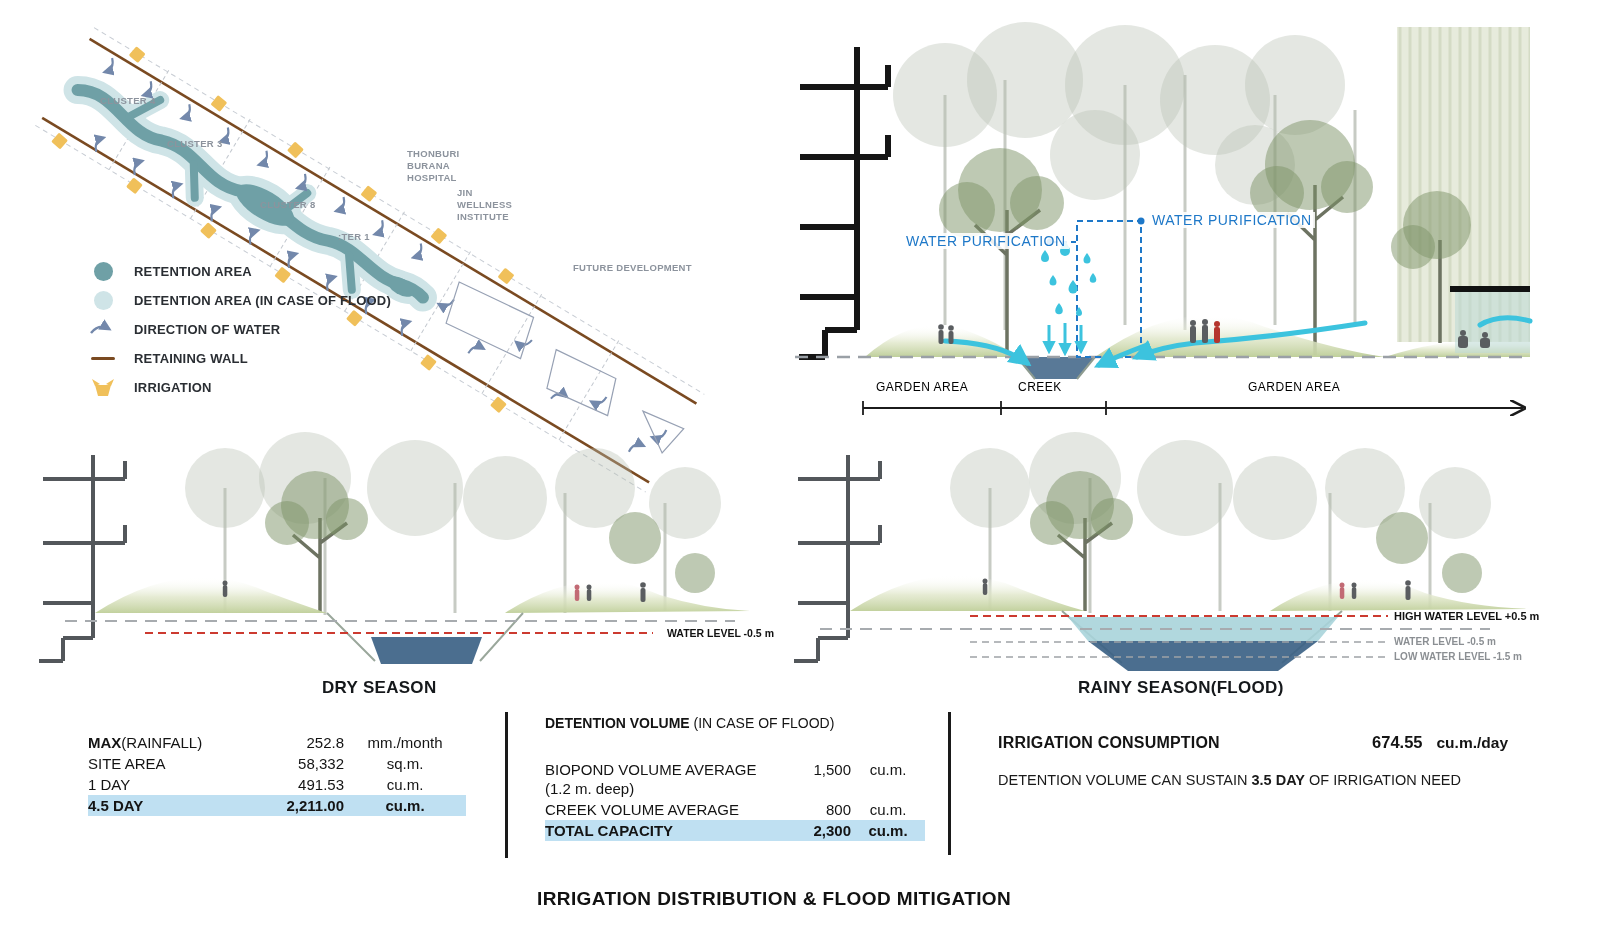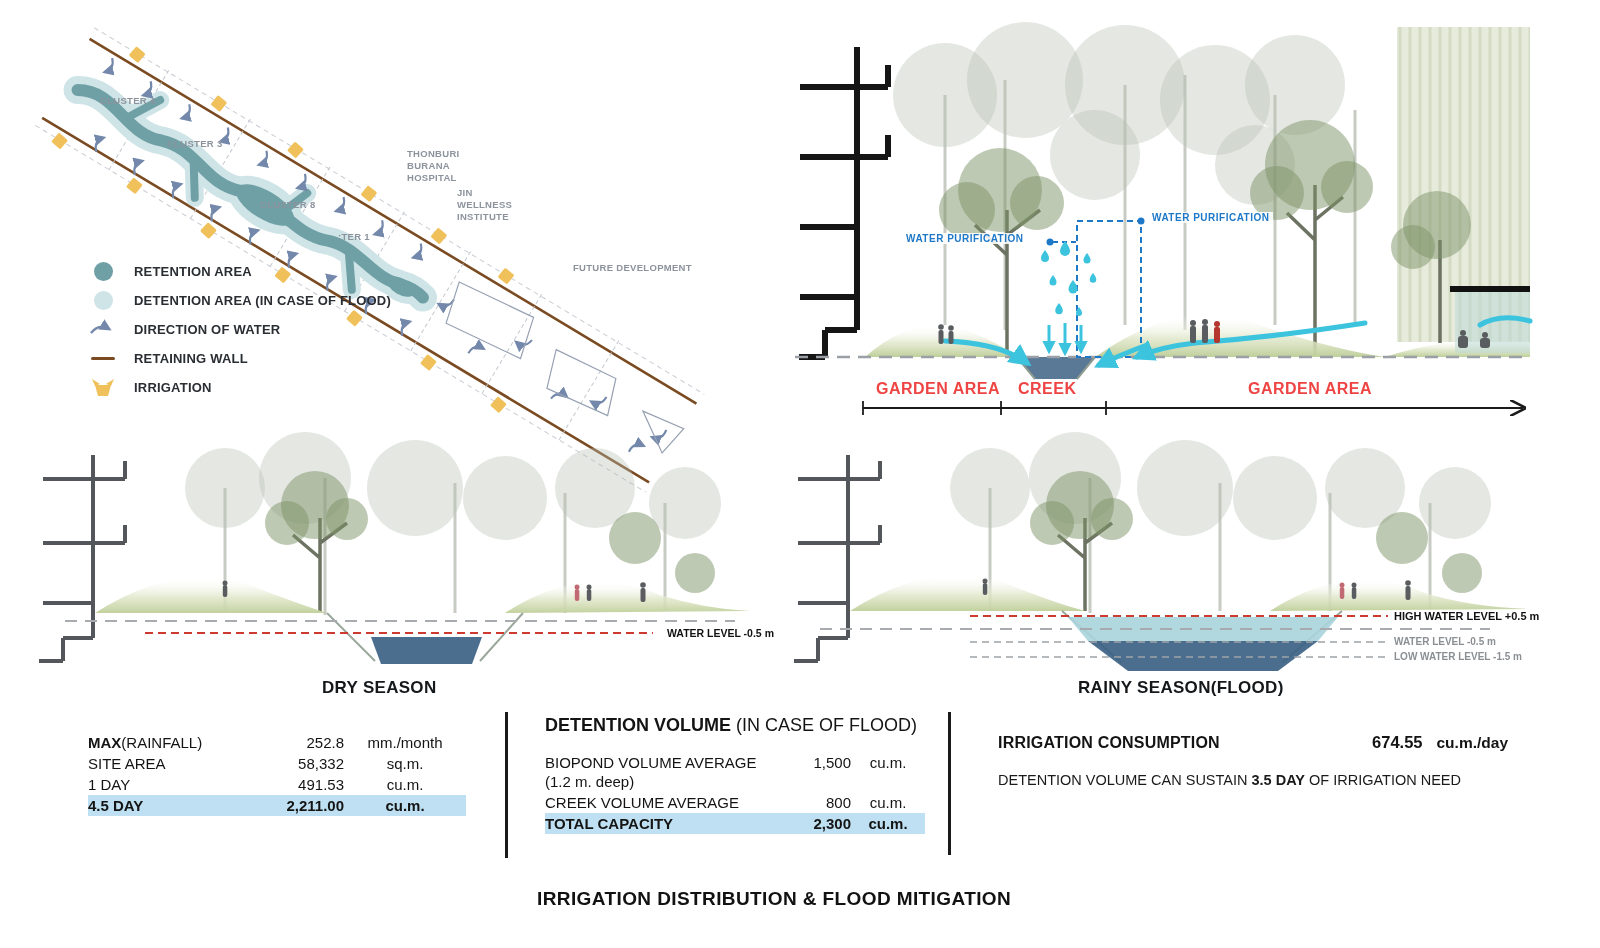--- a/index.html
+++ b/index.html
@@ -21,23 +21,23 @@
   #legend{left:90px;top:262px;display:flex;flex-direction:column;gap:10px}
   .leg-row{display:flex;align-items:center;gap:18px;height:19px}
   .leg-ic{width:26px;display:flex;justify-content:center;align-items:center}
   .dot{width:19px;height:19px;border-radius:50%}
   .dot.ret{background:var(--retention)} .dot.det{background:var(--detention)}
   .wall-sw{width:24px;height:3px;background:var(--retaining-wall);border-radius:2px}
   .leg-row span.lbl{font-size:13px;font-weight:700;color:#2a2e33;letter-spacing:.2px}
 
   
   .panel{position:absolute}
-  .wp-label{position:absolute;font-size:10px;font-weight:700;letter-spacing:.5px;
+  .wp-label{position:absolute;font-size:14px;font-weight:400;letter-spacing:.5px;
     color:var(--purification-blue);background:rgba(255,255,255,.88);padding:0 3px;white-space:nowrap}
-  .zone-label{position:absolute;font-size:16px;font-weight:700;color:#ef4444;
+  .zone-label{position:absolute;font-size:12px;font-weight:400;color:#000000;
     letter-spacing:.5px;white-space:nowrap}
   .caption{position:absolute;font-size:17px;font-weight:800;color:#15181b;letter-spacing:.3px;white-space:nowrap}
   .wl-bold{position:absolute;font-size:10.5px;font-weight:800;color:#111;white-space:nowrap}
   .wl-gray{position:absolute;font-size:10px;font-weight:600;color:#8b8f93;white-space:nowrap}
 
   
   .vdiv{position:absolute;width:3px;background:#1a1a1a}
   table.dtab{border-collapse:collapse;font-size:15px;color:#141414}
   table.dtab td{padding:1px 0;line-height:19px;vertical-align:top}
   td.val{text-align:right} td.unit{text-align:center}
@@ -504,21 +504,21 @@
         <td class="val">2,211.00</td>
         <td class="unit">cu.m.</td>
       </tr>
     </tbody>
       </table>
   </div>
 
   <div class="vdiv" style="left:505px;top:712px;height:146px"></div>
 
   <div class="panel" style="left:545px;top:715px;width:385px">
-    <div style="font-size:18px;margin-bottom:16px">
+    <div style="font-size:14px;margin-bottom:28px">
       <span class="ttl-b">DETENTION VOLUME</span><span> (IN CASE OF FLOOD)</span>
     </div>
     <table class="dtab" style="width:380px">
       <colgroup>
           <col style="width:240px">
           <col style="width:66px">
           <col style="width:74px">
         </colgroup>
       <tbody>
           <tr>

